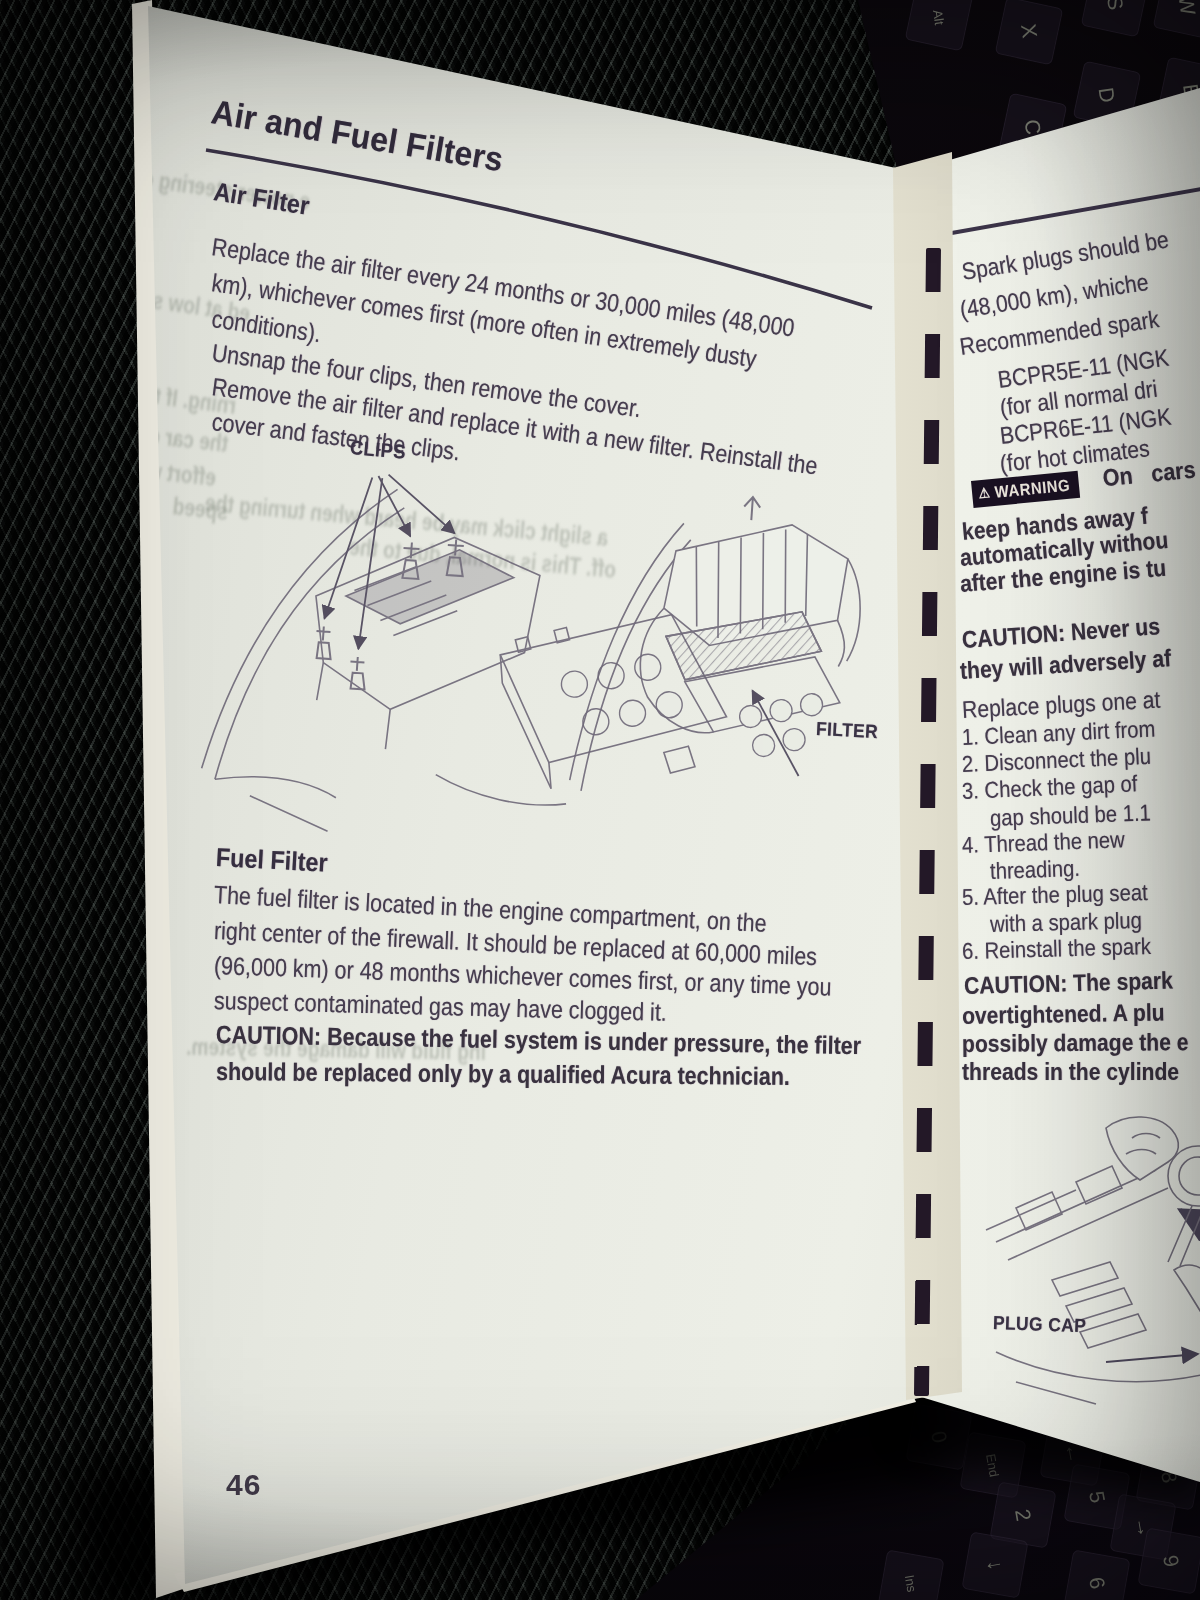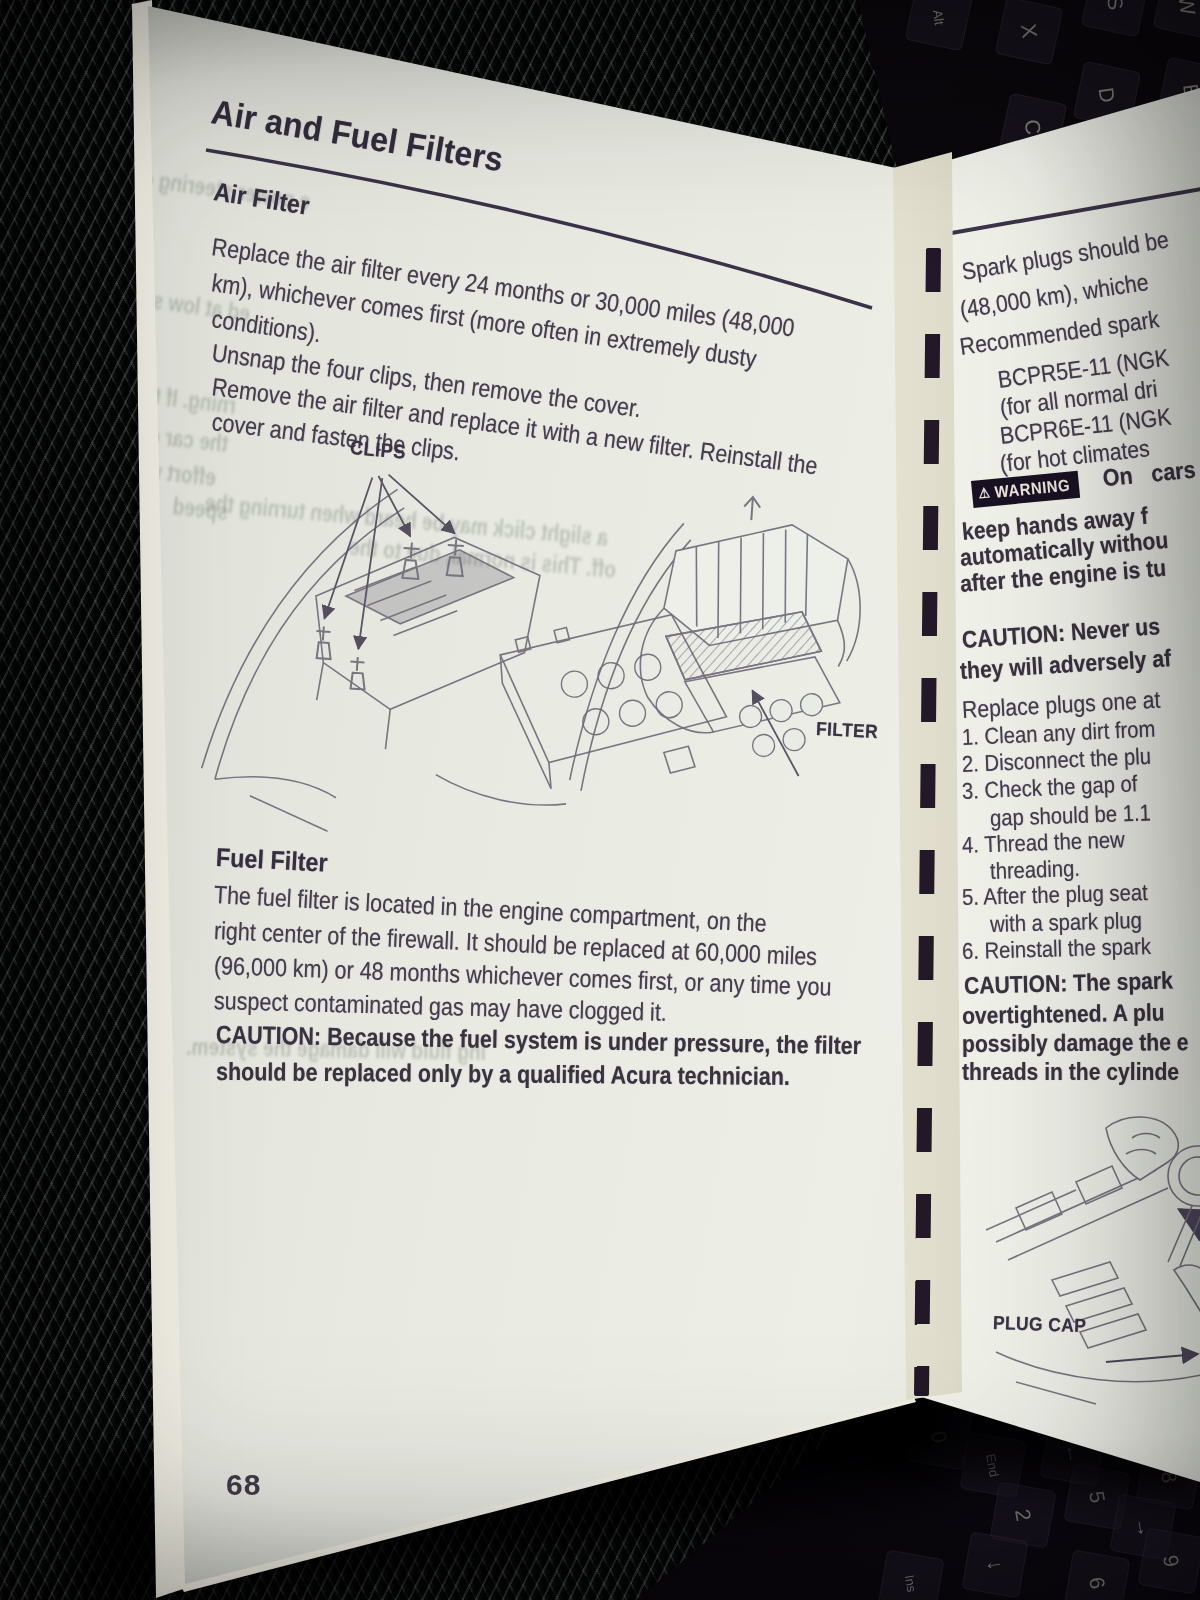--- a/index.html
+++ b/index.html
@@ -231,21 +231,21 @@
     <div class="ln figlabel" style="left:816px;top:718px;transform:rotate(3deg) scaleX(.92)">FILTER</div>
 
     <div class="ln h2" style="left:216px;top:842px;transform:rotate(3deg) scaleX(.9)">Fuel Filter</div>
     <div class="ln" style="left:214px;top:880px;transform:rotate(3deg) scaleX(.86)">The fuel filter is located in the engine compartment, on the</div>
     <div class="ln" style="left:214px;top:916px;transform:rotate(2.5deg) scaleX(.86)">right center of the firewall. It should be replaced at 60,000 miles</div>
     <div class="ln" style="left:214px;top:951px;transform:rotate(2deg) scaleX(.86)">(96,000 km) or 48 months whichever comes first, or any time you</div>
     <div class="ln" style="left:214px;top:986px;transform:rotate(1.5deg) scaleX(.86)">suspect contaminated gas may have clogged it.</div>
     <div class="ln lb" style="left:216px;top:1020px;transform:rotate(1deg) scaleX(.86)">CAUTION:  Because the fuel system is under pressure, the filter</div>
     <div class="ln lb" style="left:216px;top:1057px;transform:rotate(.5deg) scaleX(.86)">should be replaced only by a qualified Acura technician.</div>
 
-    <div class="pagenum" style="left:226px;top:1468px">68</div>
+    <div class="pagenum" style="left:226px;top:1468px">46</div>
   </div>
 
   <div class="page right">
     <div style="position:absolute;left:946px;top:232px;width:262px;height:3.5px;background:#3c3449;transform:rotate(-10deg);transform-origin:0 50%"></div>
 
     <div class="ln rp" style="left:962px;top:258px;transform:rotate(-9deg) scaleX(.88)">Spark plugs should be</div>
     <div class="ln rp" style="left:960px;top:296px;transform:rotate(-8.5deg) scaleX(.88)">(48,000 km), whiche</div>
     <div class="ln rp" style="left:960px;top:333px;transform:rotate(-8deg) scaleX(.88)">Recommended spark</div>
 
     <div class="ln rp" style="left:998px;top:366px;transform:rotate(-7.5deg) scaleX(.88)">BCPR5E-11 (NGK</div>

